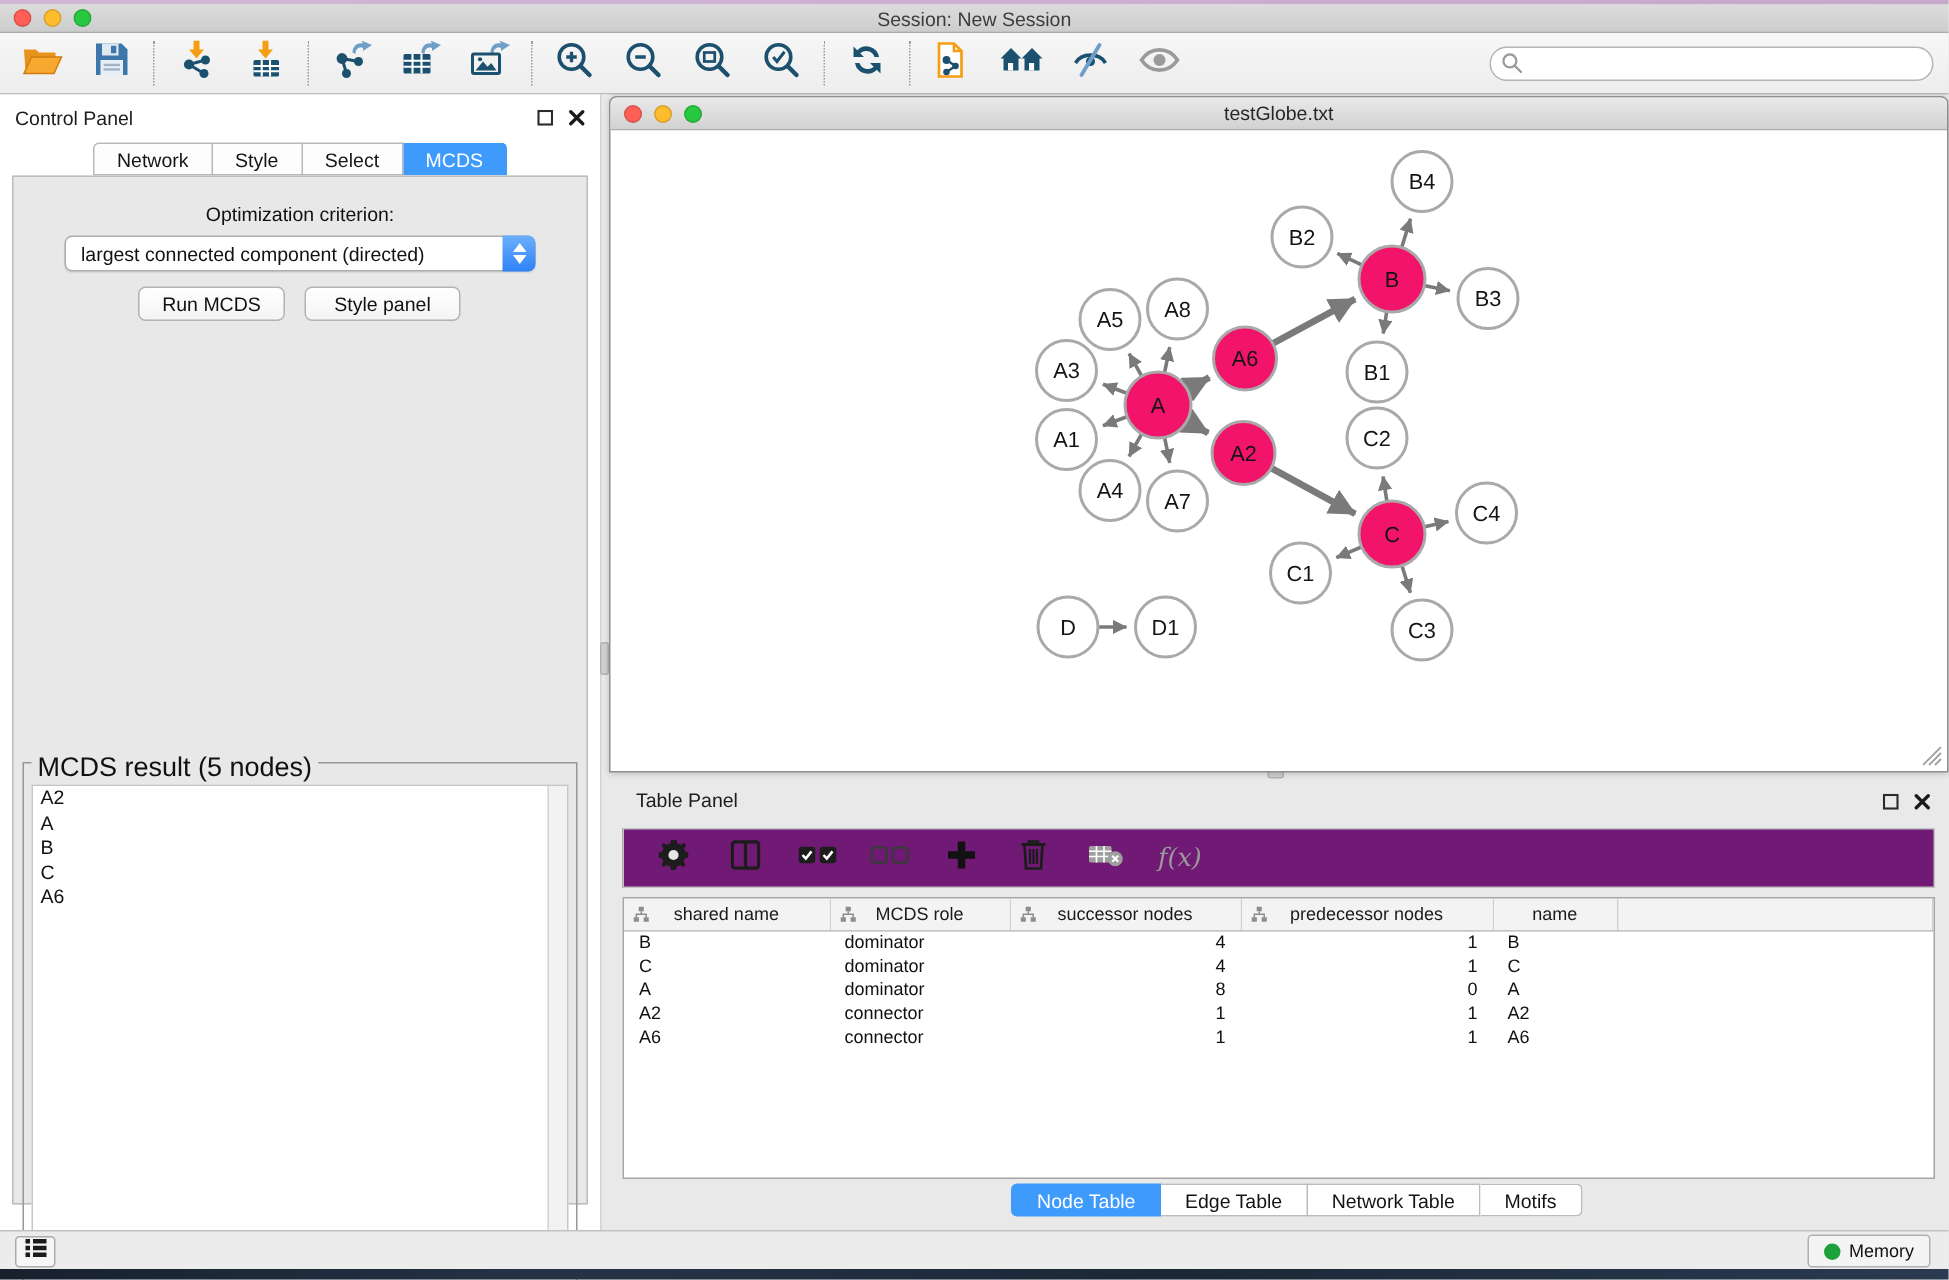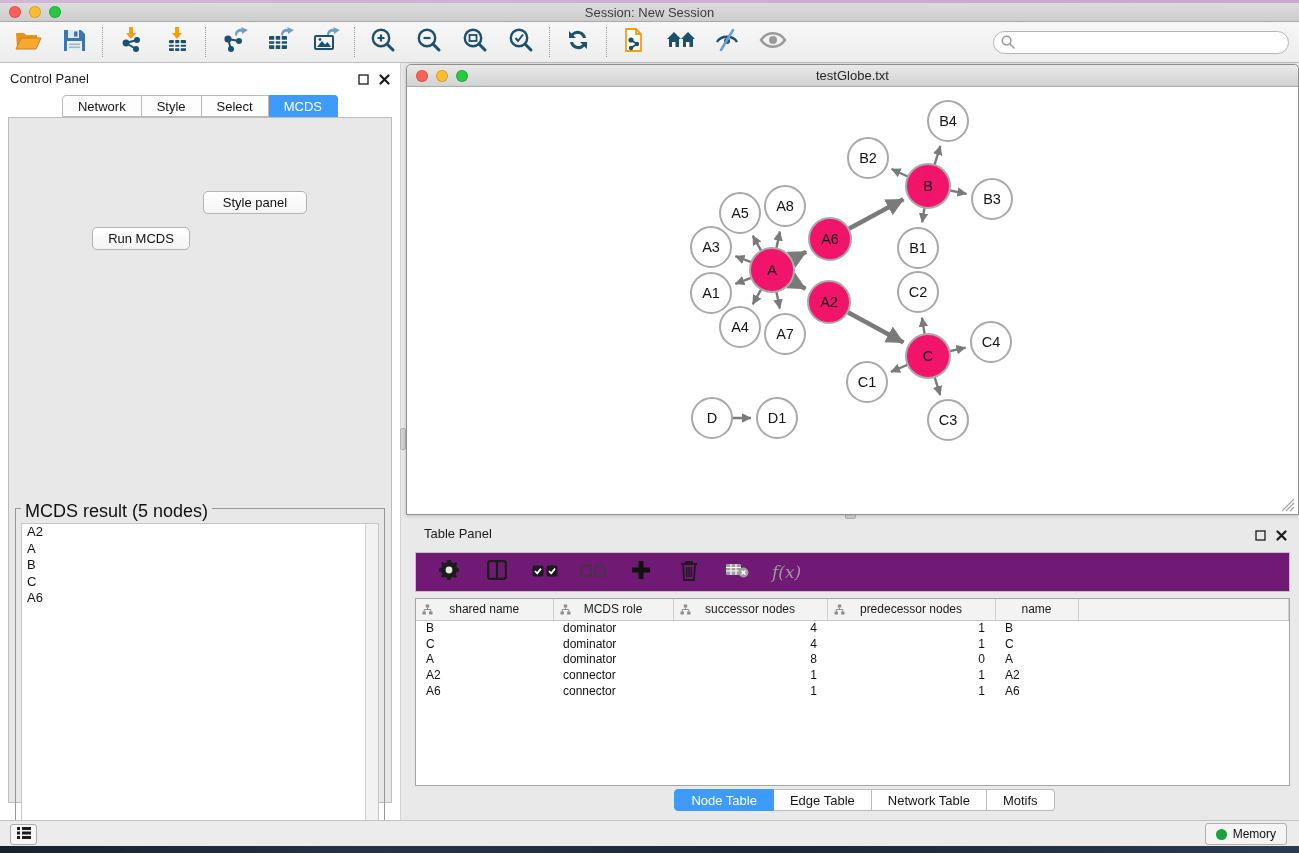--- a/index.html
+++ b/index.html
@@ -310,22 +310,34 @@
         <span>Style</span>
       </div>
       <div class="cp-tab">
         <span>Select</span>
       </div>
       <div class="cp-tab active">
         <span>MCDS</span>
       </div>
     </div>
   <div class="cp-body">
+    <div class="opt-label">Optimization criterion:</div>
+    <div class="popup">
+      <span>largest connected component (directed)</span>
+      <span class="stepper">
+        <svg width="9" height="6" viewBox="0 0 9 6">
+            <path d="M4.5 0 L9 6 L0 6 Z" fill="#fff"></path>
+          </svg>
+        <svg width="9" height="6" viewBox="0 0 9 6">
+            <path d="M4.5 6 L0 0 L9 0 Z" fill="#fff"></path>
+          </svg>
+      </span>
+    </div>
     <div class="btn-row">
-      <div class="push-btn" style="left:83px; width:98px;margin-top:36px;">Run MCDS</div>
+      <div class="push-btn" style="left:83px; width:98px;">Run MCDS</div>
       <div class="push-btn" style="left:194px; width:104px;">Style panel</div>
     </div>
     <div class="result-box">
       <div class="result-legend">MCDS result (5 nodes)</div>
       <div class="result-list">
         <div>
 
         <div class="result-item"><span>A2</span></div>
             <div class="result-item"><span>A</span></div>
             <div class="result-item"><span>B</span></div>

